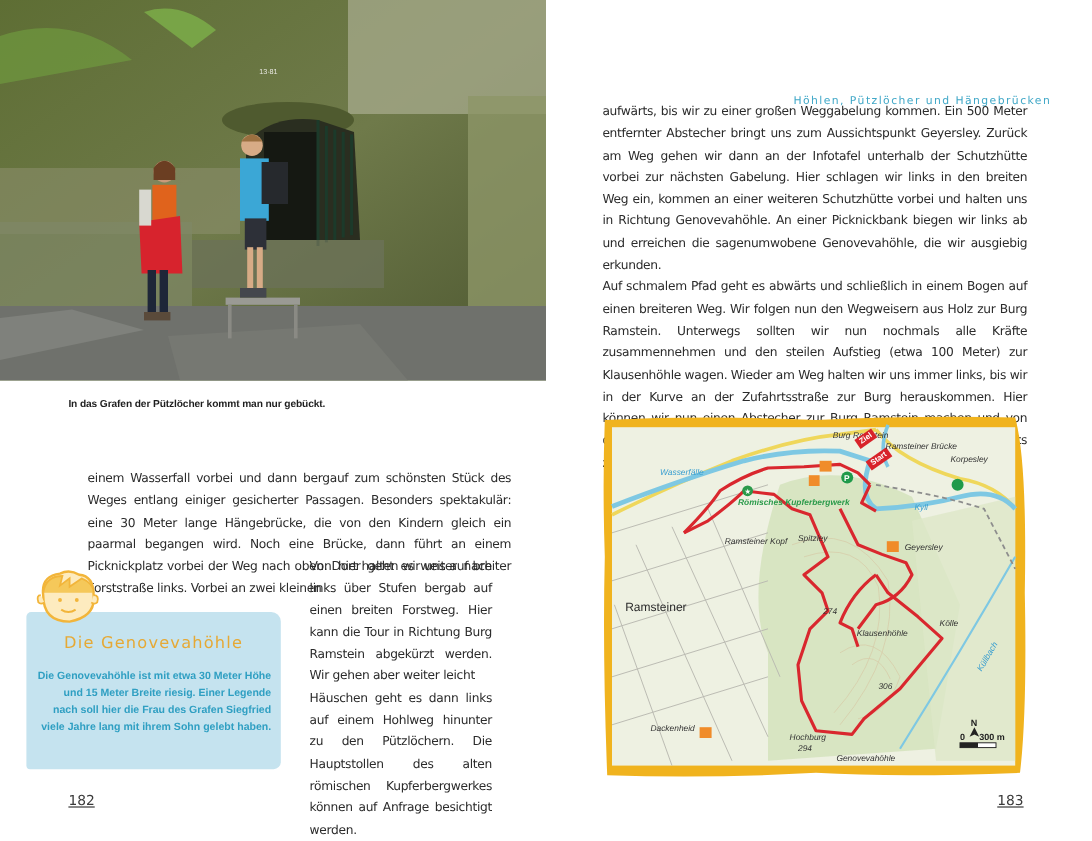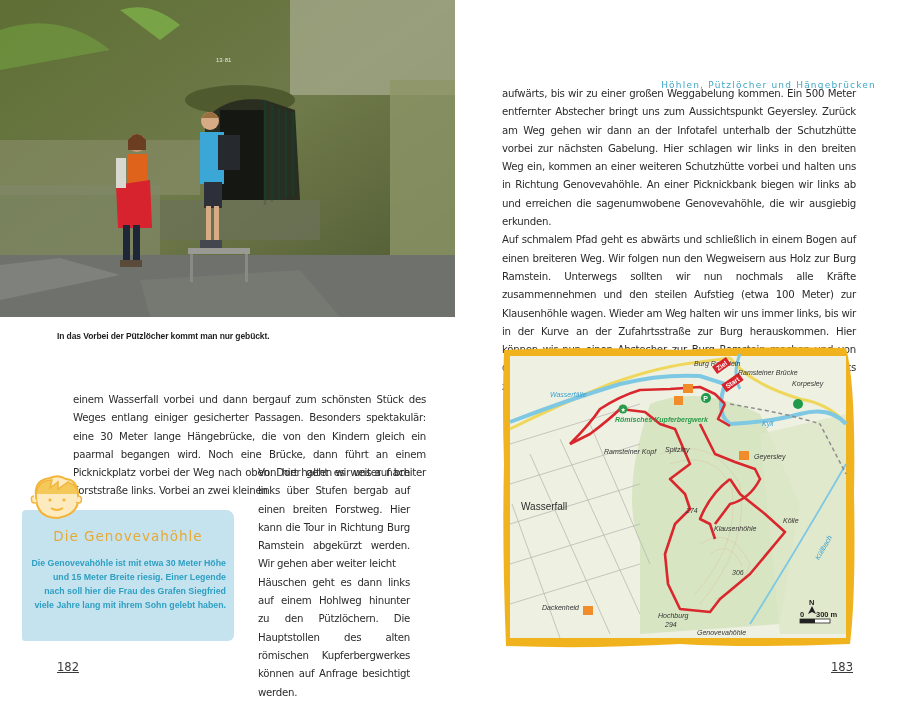--- a/index.html
+++ b/index.html
@@ -99,21 +99,21 @@
       <rect x="200" y="132" width="24" height="52" fill="#3ba7d6"></rect>
       <rect x="218" y="135" width="22" height="35" fill="#26292d"></rect>
       <rect x="204" y="182" width="18" height="26" fill="#2d3038"></rect>
       <rect x="206" y="206" width="5" height="36" fill="#d7ab86"></rect>
       <rect x="214" y="206" width="5" height="36" fill="#d7ab86"></rect>
       <rect x="200" y="240" width="22" height="8" fill="#44474d"></rect>
       <text x="216" y="62" font-size="6" fill="#e8e8e0" font-family="Liberation Sans, sans-serif">13·81</text>
     </svg>
   </div>
 
-  <div class="caption">In das Vorbei der Pützlöcher kommt man nur gebückt.</div>
+  <div class="caption">In das Grafen der Pützlöcher kommt man nur gebückt.</div>
 
   <div class="body-text left-main">
     <p>einem Wasserfall vorbei und dann bergauf zum schönsten Stück des Weges entlang einiger gesicherter Passagen. Besonders spektakulär: eine 30 Meter lange Hängebrücke, die von den Kindern gleich ein paarmal begangen wird. Noch eine Brücke, dann führt an einem Picknickplatz vorbei der Weg nach oben. Dort halten wir uns auf breiter Forststraße links. Vorbei an zwei kleinen</p>
   </div>
 
   <div class="body-text left-col">
     <p>Von hier geht es weiter nach links über Stufen bergab auf einen breiten Forstweg. Hier kann die Tour in Richtung Burg Ramstein abgekürzt werden. Wir gehen aber weiter leicht</p>
     <p>Häuschen geht es dann links auf einem Hohlweg hinunter zu den Pützlöchern. Die Hauptstollen des alten römischen Kupferbergwerkes können auf Anfrage besichtigt werden.</p>
   </div>
 
@@ -212,21 +212,21 @@
   <span class="map-sign" style="left:213px;top:17px;">Ziel</span>
   <span class="map-sign" style="left:222px;top:34px;">Start</span>
   <span class="map-label" style="left:238px;top:25px;">Ramsteiner Brücke</span>
   <span class="map-label" style="left:292px;top:36px;">Korpesley</span>
   <span class="map-label blue" style="left:262px;top:76px;">Kyll</span>
   <span class="map-label blue" style="left:50px;top:47px;">Wasserfälle</span>
   <span class="map-label green" style="left:115px;top:72px;">Römisches Kupferbergwerk</span>
   <span class="map-label" style="left:104px;top:104px;">Ramsteiner Kopf</span>
   <span class="map-label" style="left:165px;top:102px;">Spitzley</span>
   <span class="map-label" style="left:254px;top:109px;">Geyersley</span>
-  <span class="map-label big" style="left:21px;top:157px;">Wasserfall</span>
+  <span class="map-label big" style="left:21px;top:157px;">Ramsteiner</span>
   <span class="map-label" style="left:186px;top:163px;">274</span>
   <span class="map-label" style="left:214px;top:181px;">Klausenhöhle</span>
   <span class="map-label" style="left:283px;top:173px;">Kölle</span>
   <span class="map-label" style="left:232px;top:225px;">306</span>
   <span class="map-label" style="left:42px;top:260px;">Dackenheid</span>
   <span class="map-label" style="left:158px;top:268px;">Hochburg</span>
   <span class="map-label" style="left:165px;top:277px;">294</span>
   <span class="map-label" style="left:197px;top:285px;">Genovevahöhle</span>
   <span class="map-label blue" style="left:310px;top:200px;transform:rotate(-60deg);">Küllbach</span>
   <span class="scale-label" style="left:300px;top:266px;">0</span>

